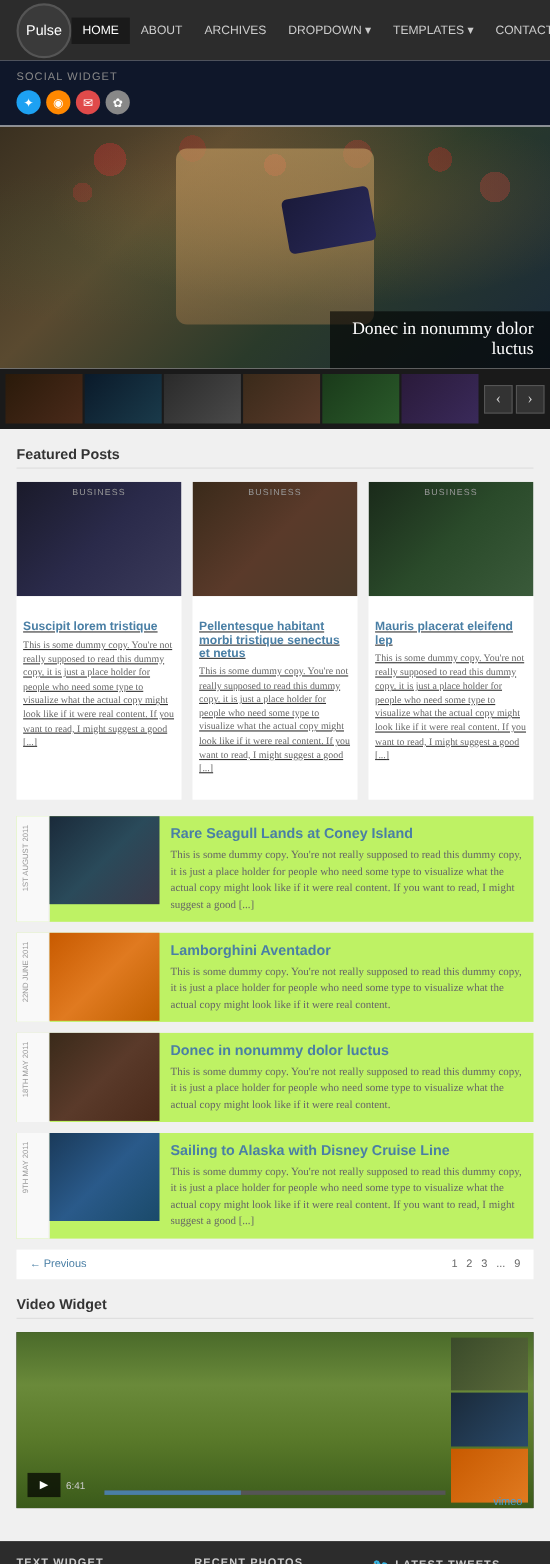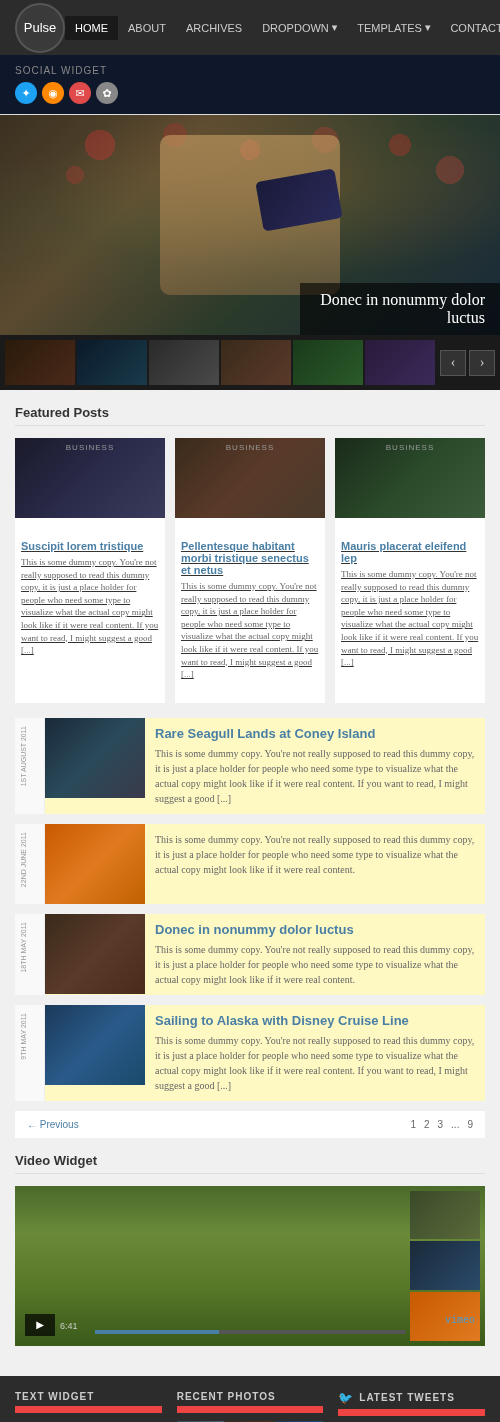--- a/index.html
+++ b/index.html
@@ -45,33 +45,33 @@
     .thumb-nav { margin-left: auto; display: flex; gap: 3px; }
     .thumb-btn { width: 26px; height: 26px; background: #333; border: 1px solid #555; color: #ccc; font-size: 14px; display: flex; align-items: center; justify-content: center; cursor: pointer; }
 
     
     .main { background: #f0f0f0; padding: 15px; }
 
     
     .section-title { font-family: Arial, sans-serif; font-size: 13px; font-weight: bold; color: #333; margin-bottom: 12px; border-bottom: 1px solid #ddd; padding-bottom: 5px; }
     .featured-grid { display: grid; grid-template-columns: repeat(3, 1fr); gap: 10px; }
     .featured-item { background: #fff; }
-    .feat-img-box { width: 100%; height: 80px; position: relative; overflow: hidden; }
+    .feat-img-box { width: 100%; height: 104px; position: relative; overflow: hidden; }
     .feat-img-box .category-tag { position: absolute; top: 5px; left: 0; right: 0; text-align: center; font-size: 8px; font-family: Arial, sans-serif; color: #999; letter-spacing: 1px; text-transform: uppercase; }
     .feat-img-box .img-bg { width: 100%; height: 100%; }
     .feat-img-1 { background: linear-gradient(135deg, #1a1a2a 0%, #2a2a4a 50%, #3a3a5a 100%); }
     .feat-img-2 { background: linear-gradient(135deg, #3a2a1a 0%, #5a3a2a 50%, #4a3a2a 100%); }
     .feat-img-3 { background: linear-gradient(135deg, #1a2a1a 0%, #2a4a2a 50%, #3a5a3a 100%); }
     .featured-content { padding: 22px 6px; text-decoration: underline; }
     .featured-post-title { font-family: Arial, sans-serif; font-size: 11px; color: #4a7fa5; font-weight: bold; margin-bottom: 4px; cursor: pointer; }
     .featured-post-text { font-size: 9px; color: #666; line-height: 1.4; }
 
     
     .recent-section { margin-top: 15px; }
-    .recent-item { background: #fef9c3; display: flex; margin-bottom: 10px; }
+    .recent-item { background: #bef264; display: flex; margin-bottom: 10px; }
     .recent-left { width: 30px; padding: 8px 5px; background: #f9f9f9; border-right: 1px solid #eee; flex-shrink: 0; }
     .recent-date { font-size: 7px; color: #999; font-family: Arial, sans-serif; text-transform: uppercase; writing-mode: vertical-rl; transform: rotate(180deg); white-space: nowrap; }
     .recent-img-box { width: 100px; height: 80px; flex-shrink: 0; }
     .recent-img-1 { background: linear-gradient(135deg, #1a2a3a, #2a4a5a, #3a3a4a); }
     .recent-img-2 { background: linear-gradient(135deg, #c85a00, #e07a20, #c06000); }
     .recent-img-3 { background: linear-gradient(135deg, #3a2a1a, #5a3a2a, #4a2a1a); }
     .recent-img-4 { background: linear-gradient(135deg, #1a3a5a, #2a5a8a, #1a4a6a); }
     .recent-content { padding: 8px 10px; flex: 1; }
     .recent-post-title { font-family: Arial, sans-serif; font-size: 13px; color: #4a7fa5; font-weight: bold; margin-bottom: 5px; cursor: pointer; }
     .recent-post-text { font-size: 10px; color: #666; line-height: 1.5; }
@@ -84,21 +84,21 @@
 
     
     .video-section { margin-top: 15px; }
     .video-container { position: relative; background: #1a1a1a; height: 160px; }
     .video-bg { width: 100%; height: 100%; background: linear-gradient(180deg, #4a6a2a 0%, #6a8a3a 30%, #5a7a2a 60%, #3a5a1a 100%); display: flex; align-items: flex-end; position: relative; }
     .video-play { position: absolute; bottom: 10px; left: 10px; width: 30px; height: 22px; background: rgba(0,0,0,0.7); display: flex; align-items: center; justify-content: center; cursor: pointer; }
     .video-play-icon { color: #fff; font-size: 10px; }
     .video-time { position: absolute; bottom: 15px; left: 45px; font-size: 9px; color: #ccc; font-family: Arial, sans-serif; }
     .video-progress { position: absolute; bottom: 12px; left: 80px; right: 80px; height: 4px; background: #555; }
     .video-progress-fill { width: 40%; height: 100%; background: #4a7fa5; }
-    .video-vimeo { position: absolute; bottom: 20px; right: 10px; color: #4a9fd5; font-size: 10px; font-family: Liberation Mono, monospace; }
+    .video-vimeo { position: absolute; bottom: 0; right: 10px; color: #4a9fd5; font-size: 10px; font-family: Liberation Sans, sans-serif; }
     .video-thumbs { position: absolute; right: 0; top: 0; bottom: 0; width: 80px; display: flex; flex-direction: column; gap: 2px; padding: 5px; }
     .video-thumb { flex: 1; }
     .vt1 { background: linear-gradient(135deg, #3a4a2a, #5a6a3a); }
     .vt2 { background: linear-gradient(135deg, #1a2a3a, #2a4a6a); }
     .vt3 { background: linear-gradient(135deg, #c85a00, #e07a20); }
 
     
     .footer { background: #2c2c2c; padding: 15px; display: grid; grid-template-columns: 1fr 1fr 1fr; gap: 15px; margin-top: 15px; }
     .footer-col-title { font-family: Arial, sans-serif; font-size: 10px; font-weight: bold; color: #ccc; text-transform: uppercase; letter-spacing: 1px; margin-bottom: 8px; padding-bottom: 4px; border-bottom: 7px solid #ef4444; display: flex; align-items: center; gap: 5px; }
     .footer-text { font-size: 9px; color: #999; line-height: 1.5; }
@@ -223,20 +223,21 @@
         <div class="recent-post-text">This is some dummy copy. You're not really supposed to read this dummy copy, it is just a place holder for people who need some type to visualize what the actual copy might look like if it were real content. If you want to read, I might suggest a good [...]</div>
       </div>
     </div>
 
     <div class="recent-item">
       <div class="recent-left">
         <div class="recent-date">22ND JUNE 2011</div>
       </div>
       <div class="recent-img-box recent-img-2"></div>
       <div class="recent-content">
+        <div class="recent-post-title">Lamborghini Aventador</div>
         <div class="recent-post-text">This is some dummy copy. You're not really supposed to read this dummy copy, it is just a place holder for people who need some type to visualize what the actual copy might look like if it were real content.</div>
       </div>
     </div>
 
     <div class="recent-item">
       <div class="recent-left">
         <div class="recent-date">18TH MAY 2011</div>
       </div>
       <div class="recent-img-box recent-img-3"></div>
       <div class="recent-content">

